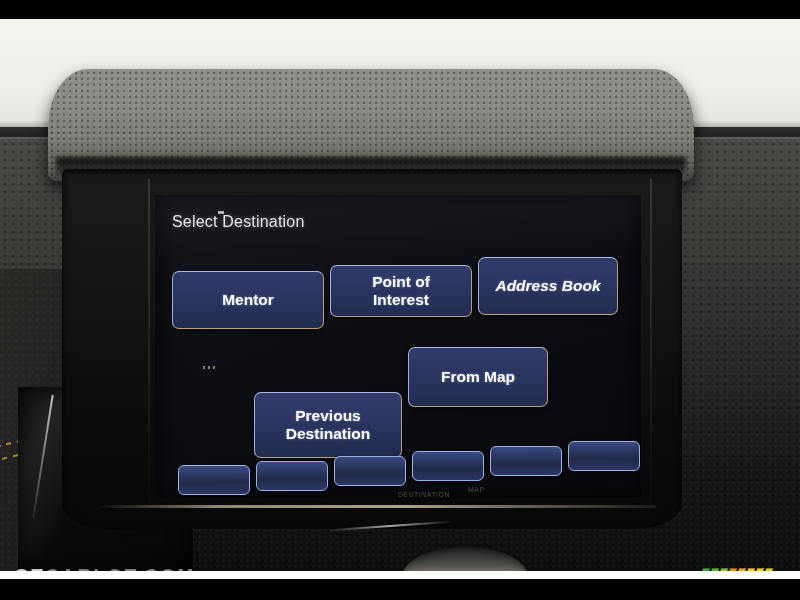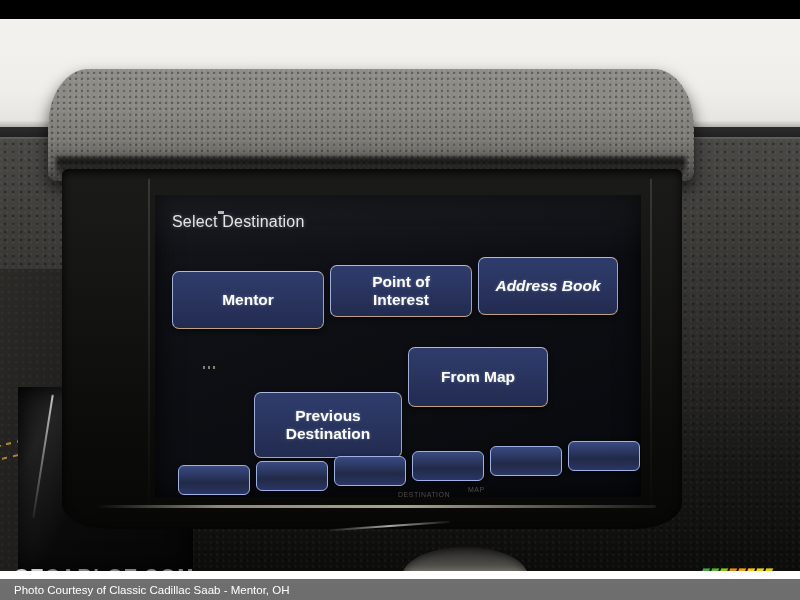--- a/index.html
+++ b/index.html
@@ -405,17 +405,14 @@
         <i style="background-color: rgb(224, 138, 18);"></i>
         <i style="background-color: rgb(240, 160, 26);"></i>
         <i style="background-color: rgb(245, 197, 24);"></i>
         <i style="background-color: rgb(232, 209, 25);"></i>
         <i style="background-color: rgb(214, 207, 24);"></i>
       </div>
   </div>
 
   <div class="separator"></div>
 
-  <div class="footer-bar">
-    <span class="footer-text">Photo Courtesy of Classic Cadillac Saab - Mentor, OH</span>
-  </div>
 
 </div>
 
 </body></html>

